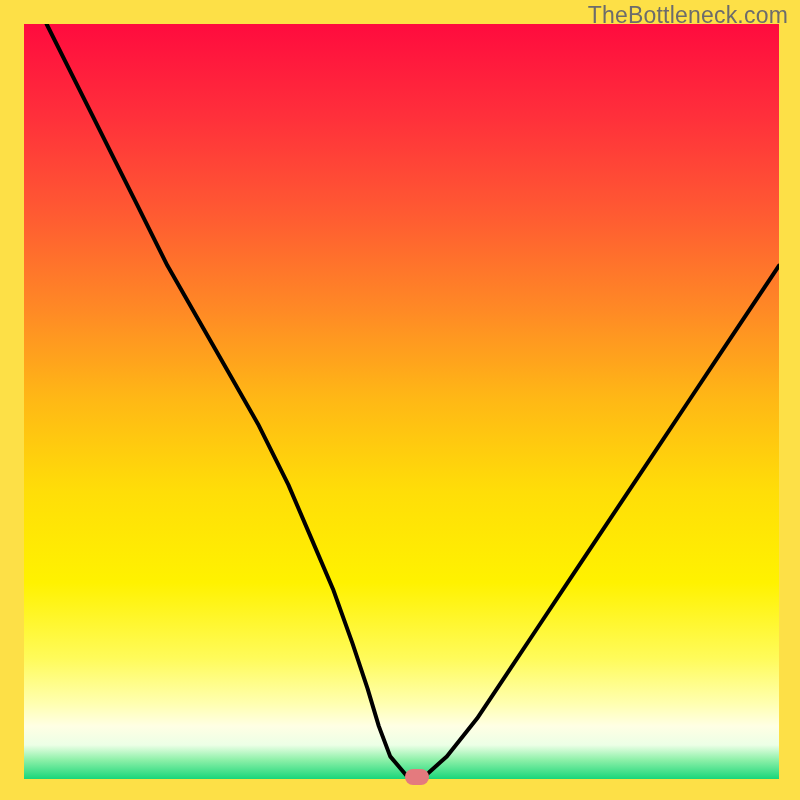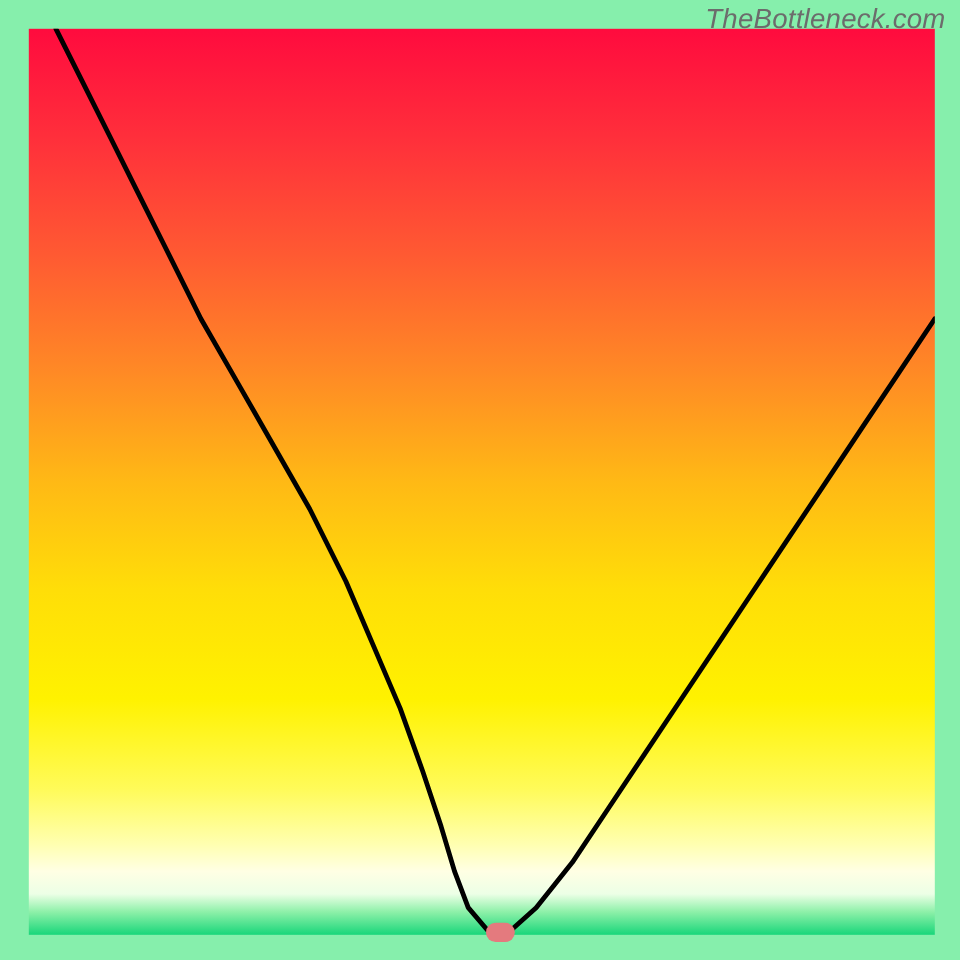--- a/index.html
+++ b/index.html
@@ -7,22 +7,21 @@
     padding: 0;
     width: 800px;
     height: 800px;
     background: #000000;
     overflow: hidden;
   }
   .stage {
     position: relative;
     width: 800px;
     height: 800px;
-    background: #86efac;
-    font-style: italic;
+    background: #fde047;
   }
   .plot-area {
     position: absolute;
     box-sizing: border-box;
   }
   .gradient {
     position: absolute;
     left: 0; top: 0; right: 0; bottom: 0;
   }
   .watermark {

